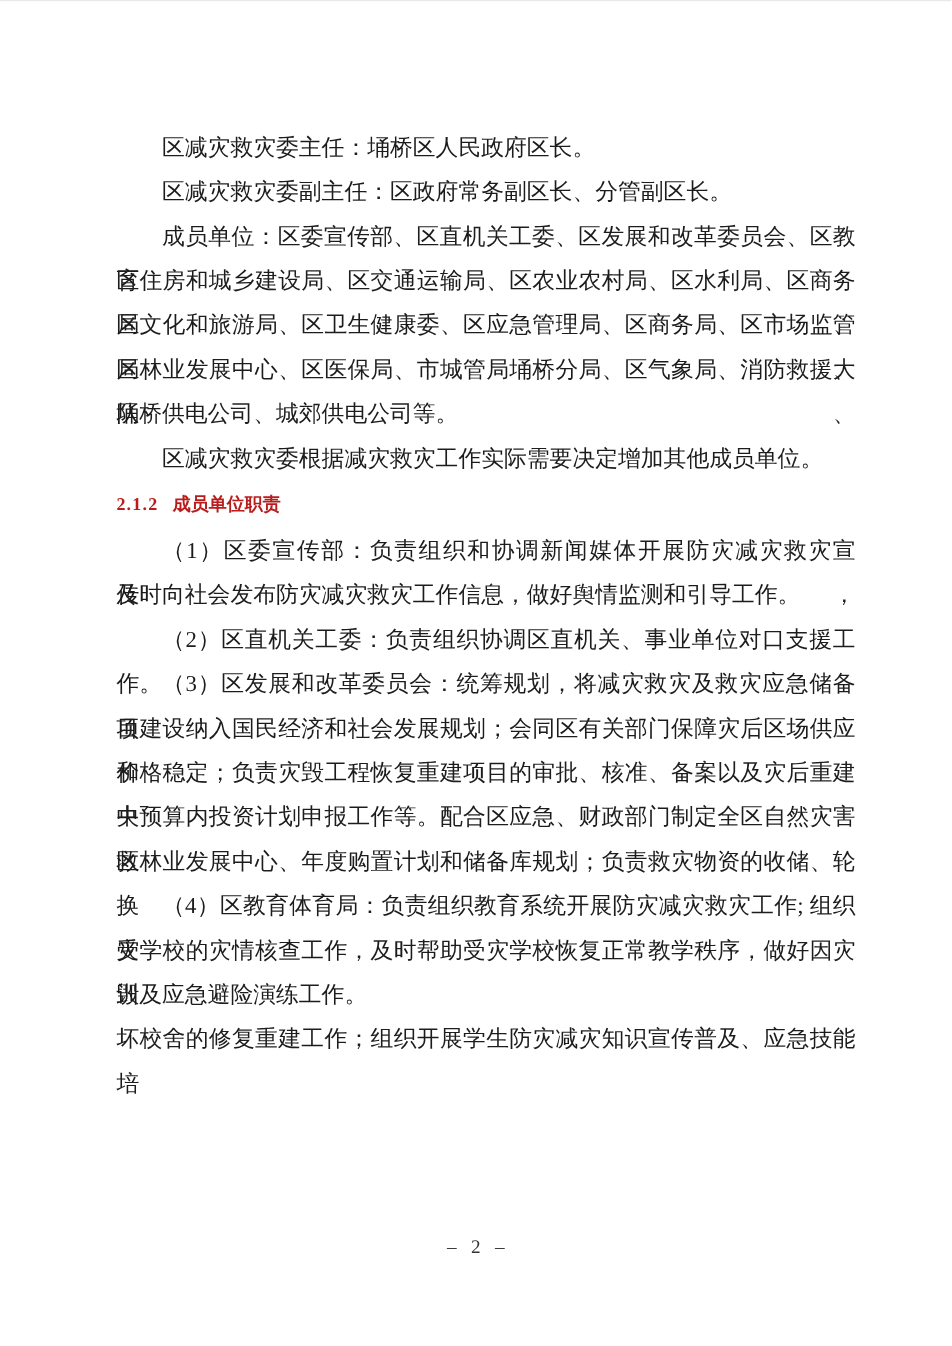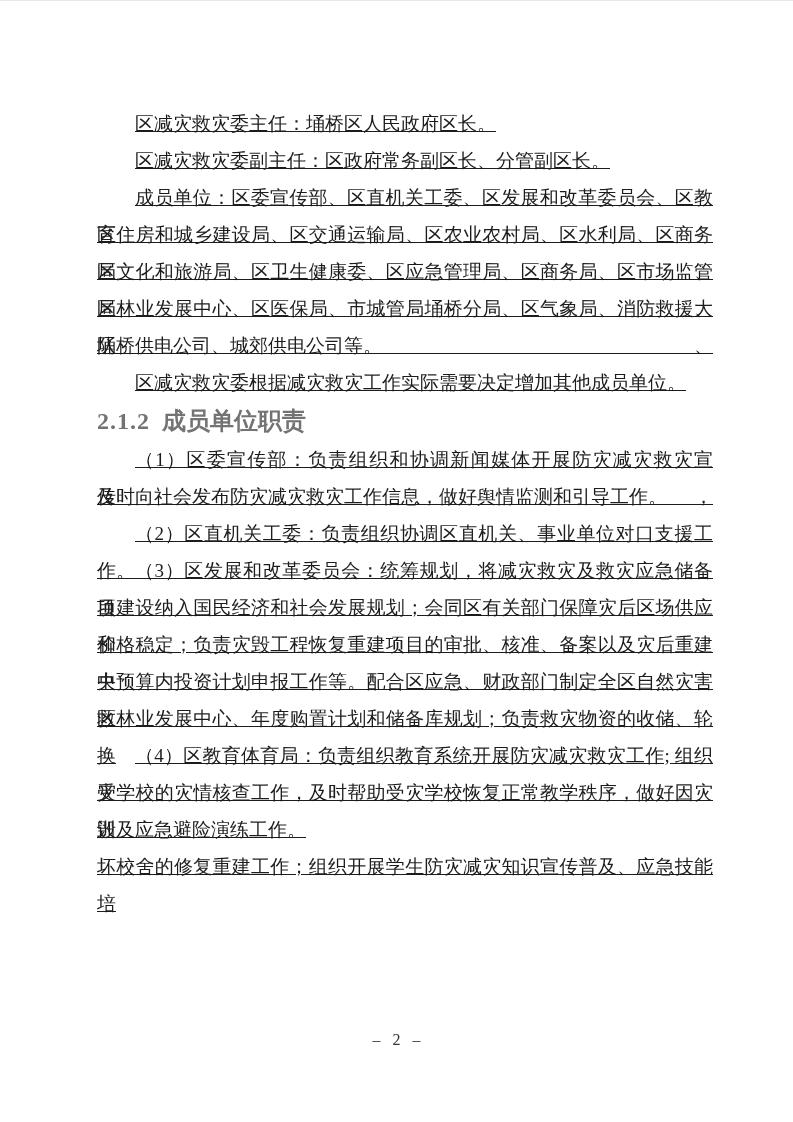--- a/index.html
+++ b/index.html
@@ -18,42 +18,42 @@
     border-top: 1px solid #e8e8e8;
     box-sizing: border-box;
   }
   .content {
     position: absolute;
     left: 97px;
     top: 104px;
     width: 616px;
     font-size: 19px;
   }
-  .para { margin: 0; padding: 0; text-decoration: underline; }
+  .para { margin: 0; padding: 0; }
   .line {
     height: 37px;
     line-height: 37px;
     text-align: justify;
     text-align-last: justify;
     -moz-text-align-last: justify;
     overflow: visible;
   }
   .line.end {
     text-align-last: left;
     -moz-text-align-last: left;
   }
   .line.indent {
     text-indent: 2em;
   }
   .heading {
     height: 40px;
     line-height: 40px;
-    font-size: 24px;
+    font-size: 15px;
     font-weight: bold;
-    color: #737373;
+    color: #b91c1c;
     white-space: nowrap;
   }
   .heading .num {
     margin-right: 12px;
     letter-spacing: 1px;
   }
   .footer {
     position: absolute;
     left: 0;
     top: 1030px;

